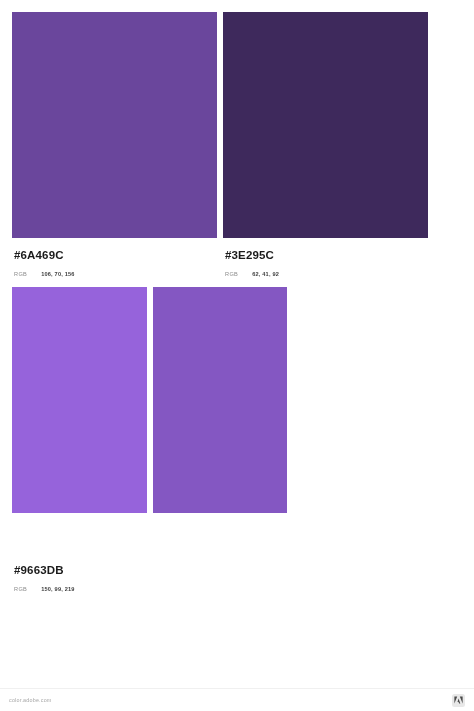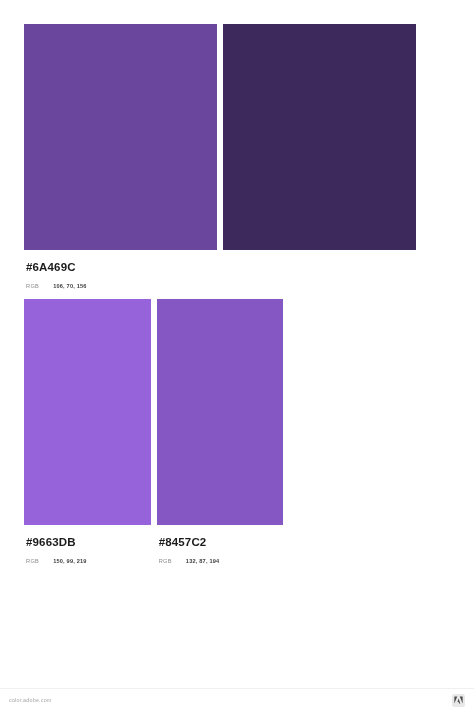--- a/index.html
+++ b/index.html
@@ -13,40 +13,41 @@
     font-family: "Liberation Sans", sans-serif;
     overflow: hidden;
     position: relative;
   }
 
   .palette {
     position: absolute;
     left: 0;
     top: 0;
     width: 440px;
-    padding: 24px;
+    padding: 12px;
     box-sizing: border-box;
   }
 
   .row {
     display: flex;
     gap: 6px;
     margin-bottom: 10px;
   }
 
   .swatch-cell {
     flex: 1 1 0;
     min-width: 0;
     display: flex;
     flex-direction: column;
   }
   
   .row--two .swatch-cell {
     flex: 0 0 calc((100% - 12px) / 3);
     max-width: calc((100% - 12px) / 3);
+    gap: 40px;
   }
 
   .swatch-chip {
     width: 100%;
     height: 226px;
     display: block;
   }
   .row--two .swatch-chip {
     height: 226px;
   }
@@ -130,47 +131,47 @@
         <div class="swatch-hex">#6A469C</div>
         <div class="swatch-rgb-line">
           <span class="rgb-label">RGB</span>
           <span class="rgb-values">106, 70, 156</span>
         </div>
       </div>
     </div>
 
     <div class="swatch-cell">
       <div class="swatch-chip" style="background:#3E295C"></div>
+      <div class="swatch-meta">
+        <div class="swatch-hex">#3E295C</div>
+        <div class="swatch-rgb-line">
+          <span class="rgb-label">RGB</span>
+          <span class="rgb-values">62, 41, 92</span>
+        </div>
+      </div>
     </div>
 
 
   </div>
 
   <div class="row row--two">
 
     <div class="swatch-cell">
       <div class="swatch-chip" style="background:#9663DB"></div>
       <div class="swatch-meta">
         <div class="swatch-hex">#9663DB</div>
         <div class="swatch-rgb-line">
           <span class="rgb-label">RGB</span>
           <span class="rgb-values">150, 99, 219</span>
         </div>
       </div>
     </div>
 
     <div class="swatch-cell">
       <div class="swatch-chip" style="background:#8457C2"></div>
-      <div class="swatch-meta">
-        <div class="swatch-hex">#8457C2</div>
-        <div class="swatch-rgb-line">
-          <span class="rgb-label">RGB</span>
-          <span class="rgb-values">132, 87, 194</span>
-        </div>
-      </div>
     </div>
 
   </div>
 
 </div>
 
 <div class="footer">
   <span class="footer-url">color.adobe.com</span>
   <span class="adobe-mark">
     <svg width="9" height="8" viewBox="0 0 9 8" aria-hidden="true">

